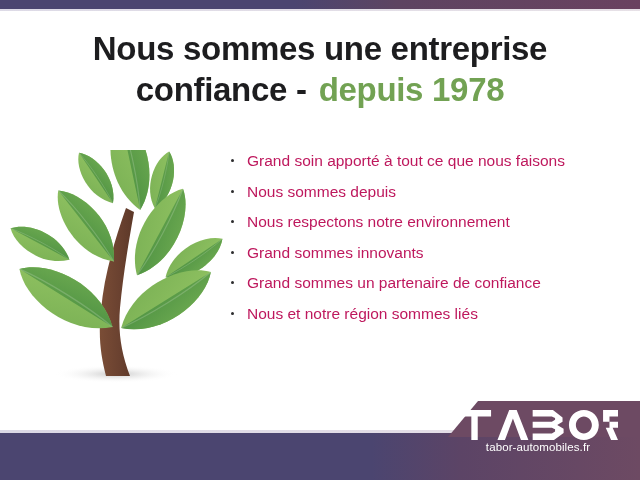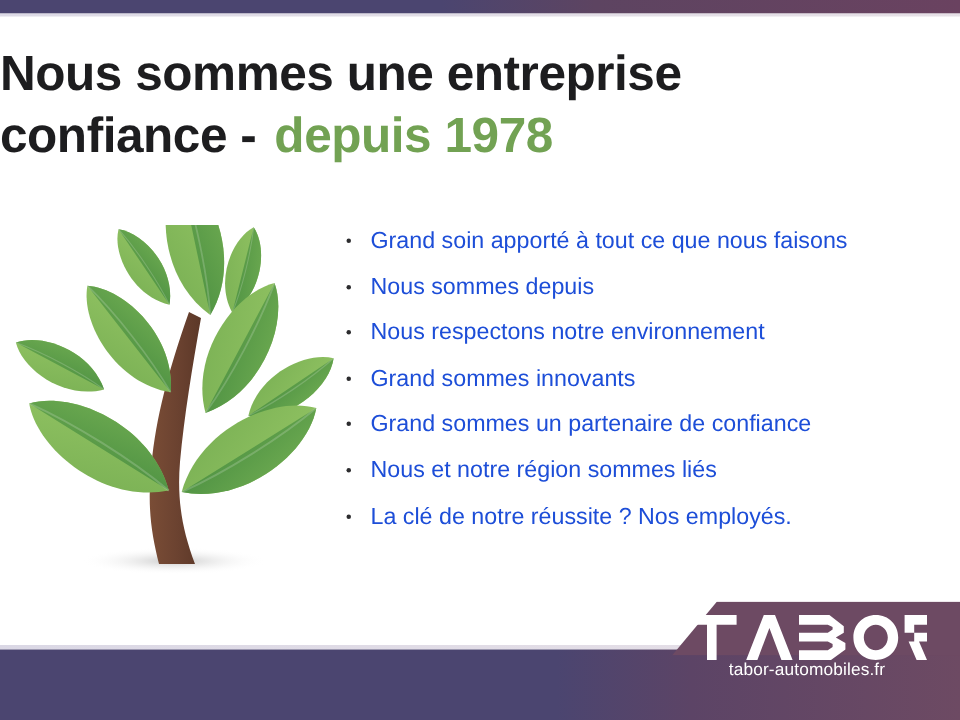--- a/index.html
+++ b/index.html
@@ -29,20 +29,21 @@
     width: 640px; height: 2px;
     background: linear-gradient(to right, #d7d4e2, #e2dbe2);
     opacity: .85;
   }
 
   
   #headline {
     position: absolute;
     left: 0; top: 28px;
     width: 640px;
+    text-align: center;
     font-weight: bold;
     font-size: 33px;
     line-height: 41px;
     letter-spacing: -0.3px;
     color: #1d1d1f;
   }
   #headline .line2 { display: block; }
   .since {
     color: #72a253;
     margin-left: 12px;
@@ -62,21 +63,21 @@
     width: 400px;
     margin: 0; padding: 0;
     list-style: none;
   }
   #bullet-list li {
     position: relative;
     padding-left: 19px;
     margin: 0 0 9.6px 0;
     font-size: 15.5px;
     line-height: 21px;
-    color: #1d4ed8;
+    color: #be185d;
     white-space: nowrap;
   }
   #bullet-list li .dot {
     position: absolute;
     left: 3px; top: 9px;
     width: 3px; height: 3px;
     border-radius: 50%;
     background: #2c2c2e;
   }
 
@@ -215,24 +216,20 @@
       <span>Grand sommes innovants</span>
     </li>
     <li>
       <span class="dot"></span>
       <span>Grand sommes un partenaire de confiance</span>
     </li>
     <li>
       <span class="dot"></span>
       <span>Nous et notre région sommes liés</span>
     </li>
-    <li>
-      <span class="dot"></span>
-      <span>La clé de notre réussite ? Nos employés.</span>
-    </li>
   </ul>
 
   <div id="bottom-bar-highlight"></div>
   <div id="bottom-bar"></div>
   <div id="logo-panel-shape">
     <div class="panel"></div>
   </div>
 
   <div id="brand">
     <svg id="brand-wordmark" viewBox="0 0 300 56" width="160" height="30" xmlns="http://www.w3.org/2000/svg">

